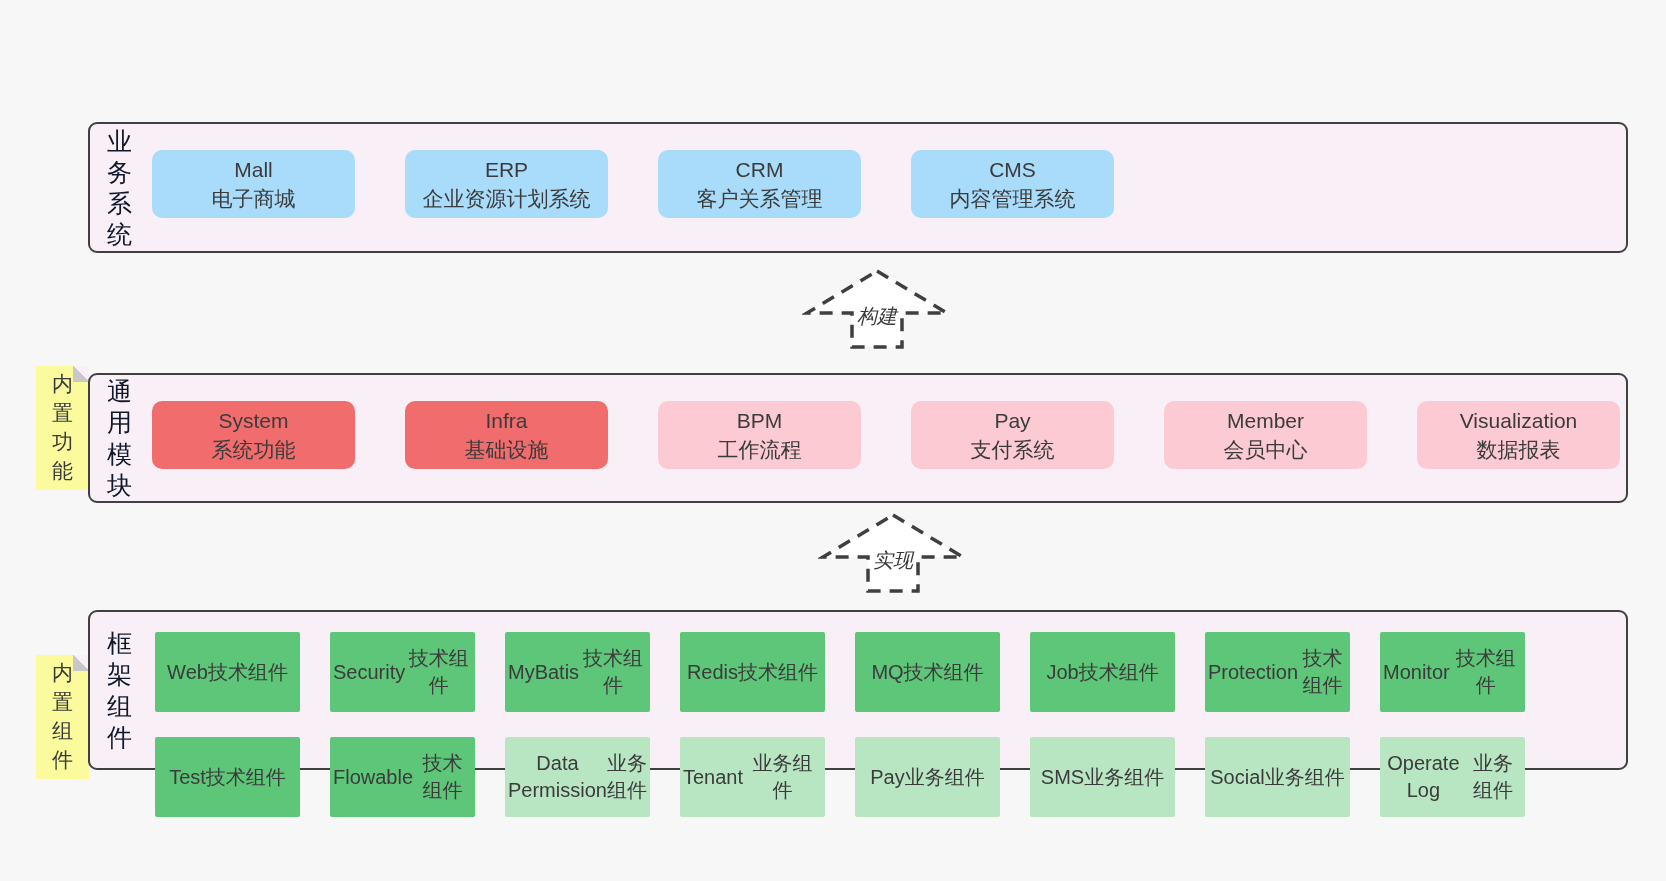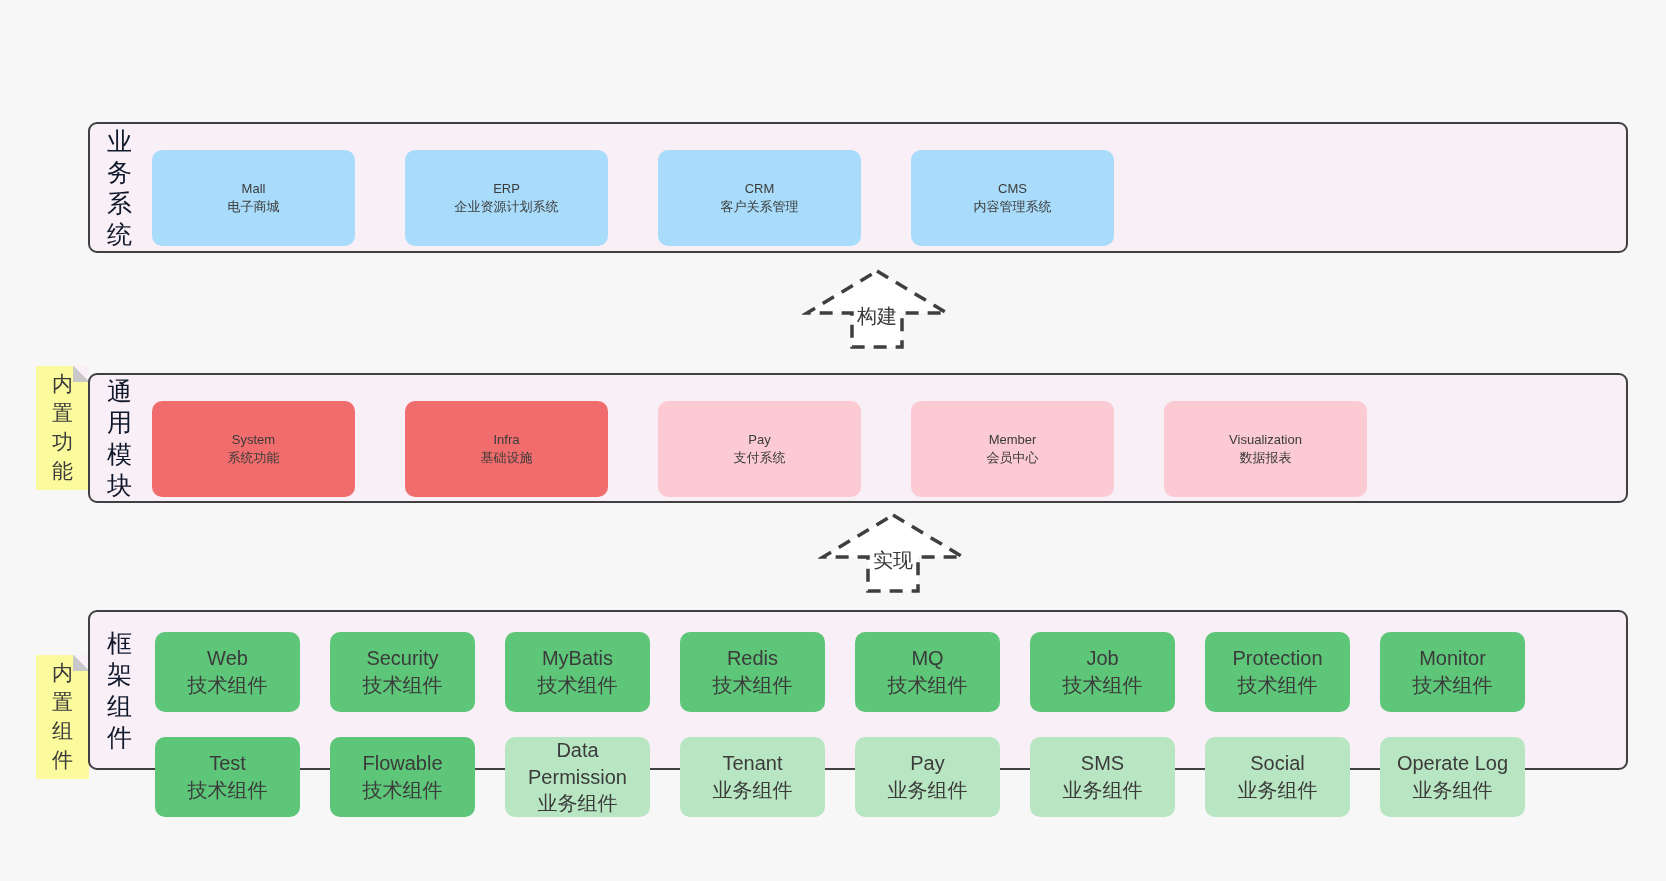--- a/index.html
+++ b/index.html
@@ -21,29 +21,29 @@
   #band-business{top:122px;height:131px;}
   #band-modules{top:373px;height:130px;}
   #band-framework{top:610px;height:160px;}
   .band-label{
     position:absolute;left:16px;top:50%;transform:translateY(-50%);
     width:27px;font-size:25px;line-height:1.25;letter-spacing:0;
     word-break:break-all;text-align:center;color:#0f172a;
   }
   .boxes{position:absolute;left:62px;top:26px;display:flex;gap:50px;}
   .box{
-    width:203px;height:96px;border-radius:10px;
+    width:203px;height:68px;border-radius:10px;
     display:flex;flex-direction:column;align-items:center;justify-content:center;
-    font-size:13px;line-height:1.4;text-align:center;
+    font-size:21px;line-height:1.4;text-align:center;
   }
   .rows{position:absolute;left:65px;top:20px;display:flex;flex-direction:column;gap:25px;}
   .row{display:flex;gap:30px;}
   .fbox{
-    width:145px;height:80px;border-radius:10px;
-    display:flex;flex-direction:column;align-items:center;justify-content:center;
+    width:145px;height:80px;border-radius:2px;
+    display:flex;flex-direction:row;align-items:center;justify-content:center;
     font-size:20px;line-height:1.33;text-align:center;padding:0 3px;box-sizing:border-box;
   }
   .blue{background:var(--blue,#a9dcfa);}
   .red{background:var(--red,#f16d6d);}
   .pink{background:var(--pink,#fbcad3);}
   .green{background:var(--green,#5dc678);}
   .green-light{background:var(--green-light,#b9e6c2);}
   .sticky{
     position:absolute;left:36px;width:53px;height:124px;
     background:var(--yellow,#fbfb9d);
@@ -58,21 +58,21 @@
   .fold{
     position:absolute;top:0;right:0;width:16px;height:16px;
     background:linear-gradient(225deg,var(--band-bg,#f9eff7) 0 50%,var(--fold,#c8c8c8) 50% 100%);
   }
   .arrow{position:absolute;width:150px;height:82px;}
   #arrow-build{left:802px;top:268px;}
   #arrow-implement{left:818px;top:512px;}
   .arrow svg{display:block;width:150px;height:82px;}
   .arrow-label{
     position:absolute;left:50%;top:34px;transform:translateX(-50%);
-    background:#ffffff;padding:1px 3px;font-size:20px;color:#3a3a3a;white-space:nowrap;
+    background:#ffffff;padding:1px 3px;font-size:20px;color:#3a3a3a;white-space:nowrap;font-style:italic;
   }
 </style>
 </head>
 <body>
 
 <div class="canvas">
 
   <div class="sticky" id="sticky-modules">
     <span class="fold"></span>
     <span class="sticky-text">内置功能</span>
@@ -118,20 +118,24 @@
 
     <div class="box red">
         <div>System</div>
         <div>系统功能</div>
       </div>
         <div class="box red">
         <div>Infra</div>
         <div>基础设施</div>
       </div>
         <div class="box pink">
+        <div>BPM</div>
+        <div>工作流程</div>
+      </div>
+        <div class="box pink">
         <div>Pay</div>
         <div>支付系统</div>
       </div>
         <div class="box pink">
         <div>Member</div>
         <div>会员中心</div>
       </div>
         <div class="box pink">
         <div>Visualization</div>
         <div>数据报表</div>

